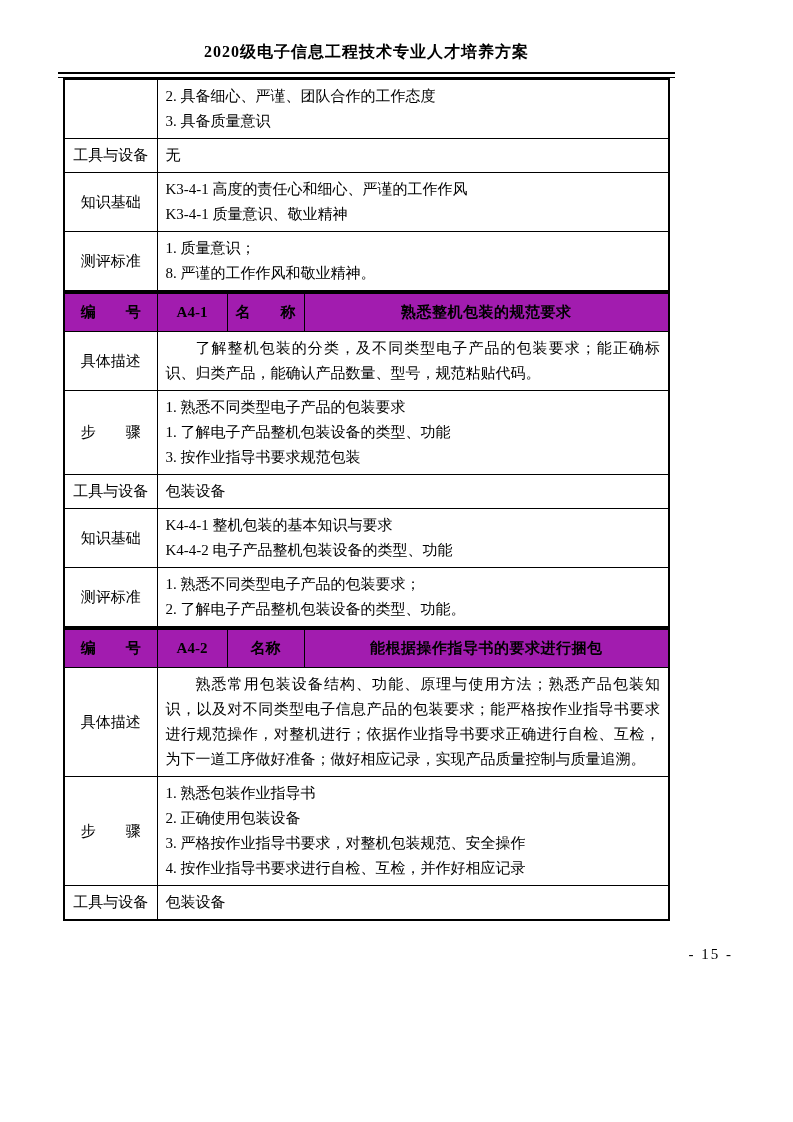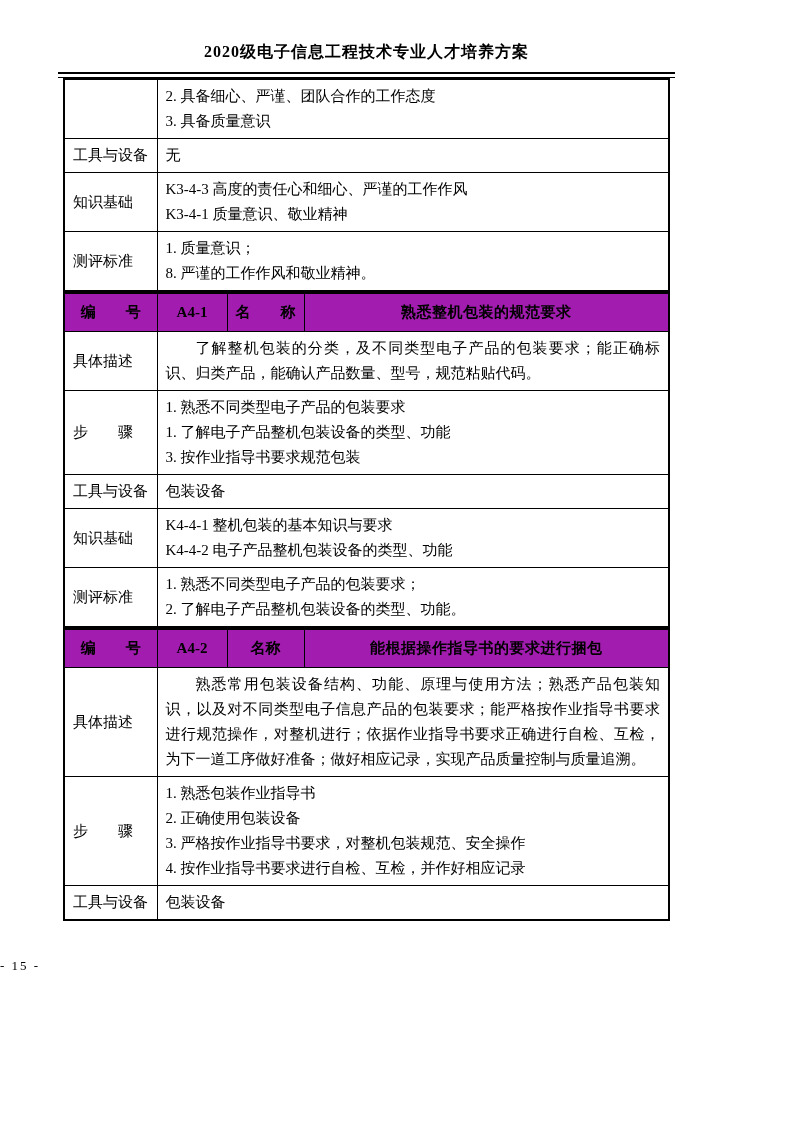--- a/index.html
+++ b/index.html
@@ -47,21 +47,21 @@
     border: 1px solid #000000;
     vertical-align: middle;
     line-height: 25px;
     padding: 4px 8px;
     overflow: hidden;
   }
   .t1-space { margin-top: 26px; }
   .t2-space { margin-top: 30px; }
   .t3-space { margin-top: 27px; }
   td.label-cell {
-    text-align: left;
+    text-align: center;
     padding: 4px 4px;
   }
   td.content-cell {
     text-align: left;
     padding: 4px 10px;
   }
   tr.hdr td {
     background: #a21caf;
     font-weight: bold;
     text-align: center;
@@ -69,23 +69,23 @@
   }
   tr.hdr td.title-cell {
     letter-spacing: 0.5px;
   }
   .para {
     text-indent: 2em;
     text-align: justify;
   }
   .line { text-align: left; }
   .footer-page {
-    text-align: left;
-    font-size: 13px;
-    margin-top: 37px;
+    text-align: right;
+    font-size: 15px;
+    margin-top: 25px;
     letter-spacing: 2px;
   }
 </style>
 </head>
 <body>
 
 <div class="page">
 
   <div class="doc-title">2020级电子信息工程技术专业人才培养方案</div>
   <div class="double-rule"></div>
@@ -105,21 +105,21 @@
         </tr>
         <tr>
           <td class="label-cell">工具与设备</td>
           <td class="content-cell">
             <div class="line">无</div>
           </td>
         </tr>
         <tr>
           <td class="label-cell">知识基础</td>
           <td class="content-cell">
-            <div class="line">K3-4-3 高度的责任心和细心、严谨的工作作风</div>
+            <div class="line">K3-4-1 高度的责任心和细心、严谨的工作作风</div>
             <div class="line">K3-4-1 质量意识、敬业精神</div>
           </td>
         </tr>
         <tr>
           <td class="label-cell">测评标准</td>
           <td class="content-cell">
             <div class="line">1. 质量意识；</div>
             <div class="line">8. 严谨的工作作风和敬业精神。</div>
           </td>
         </tr>

